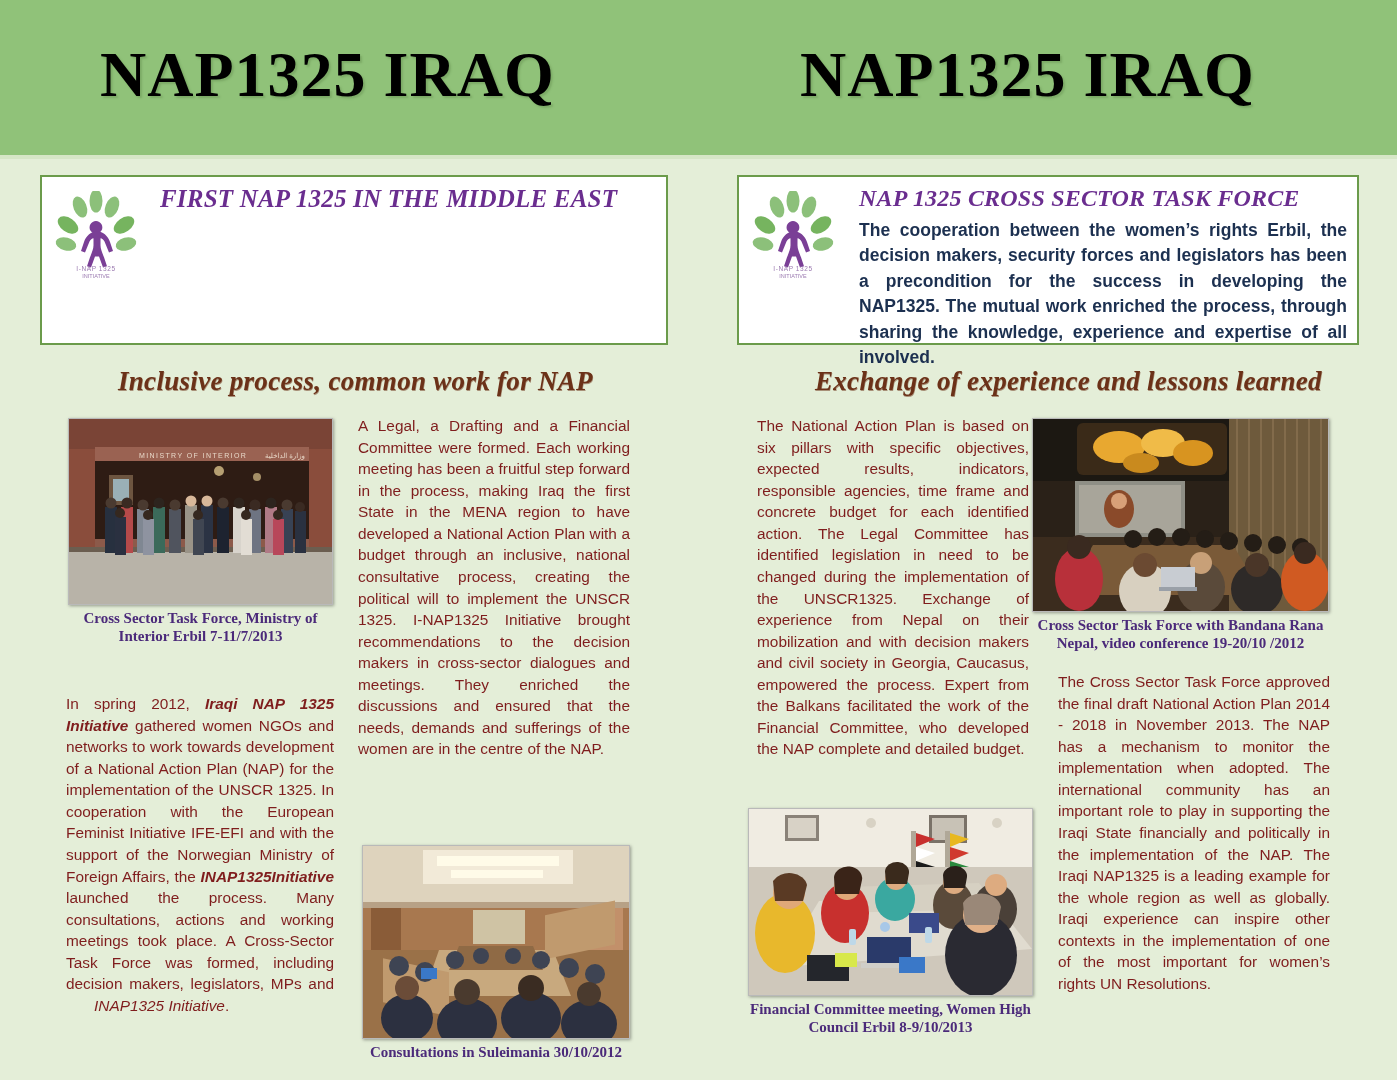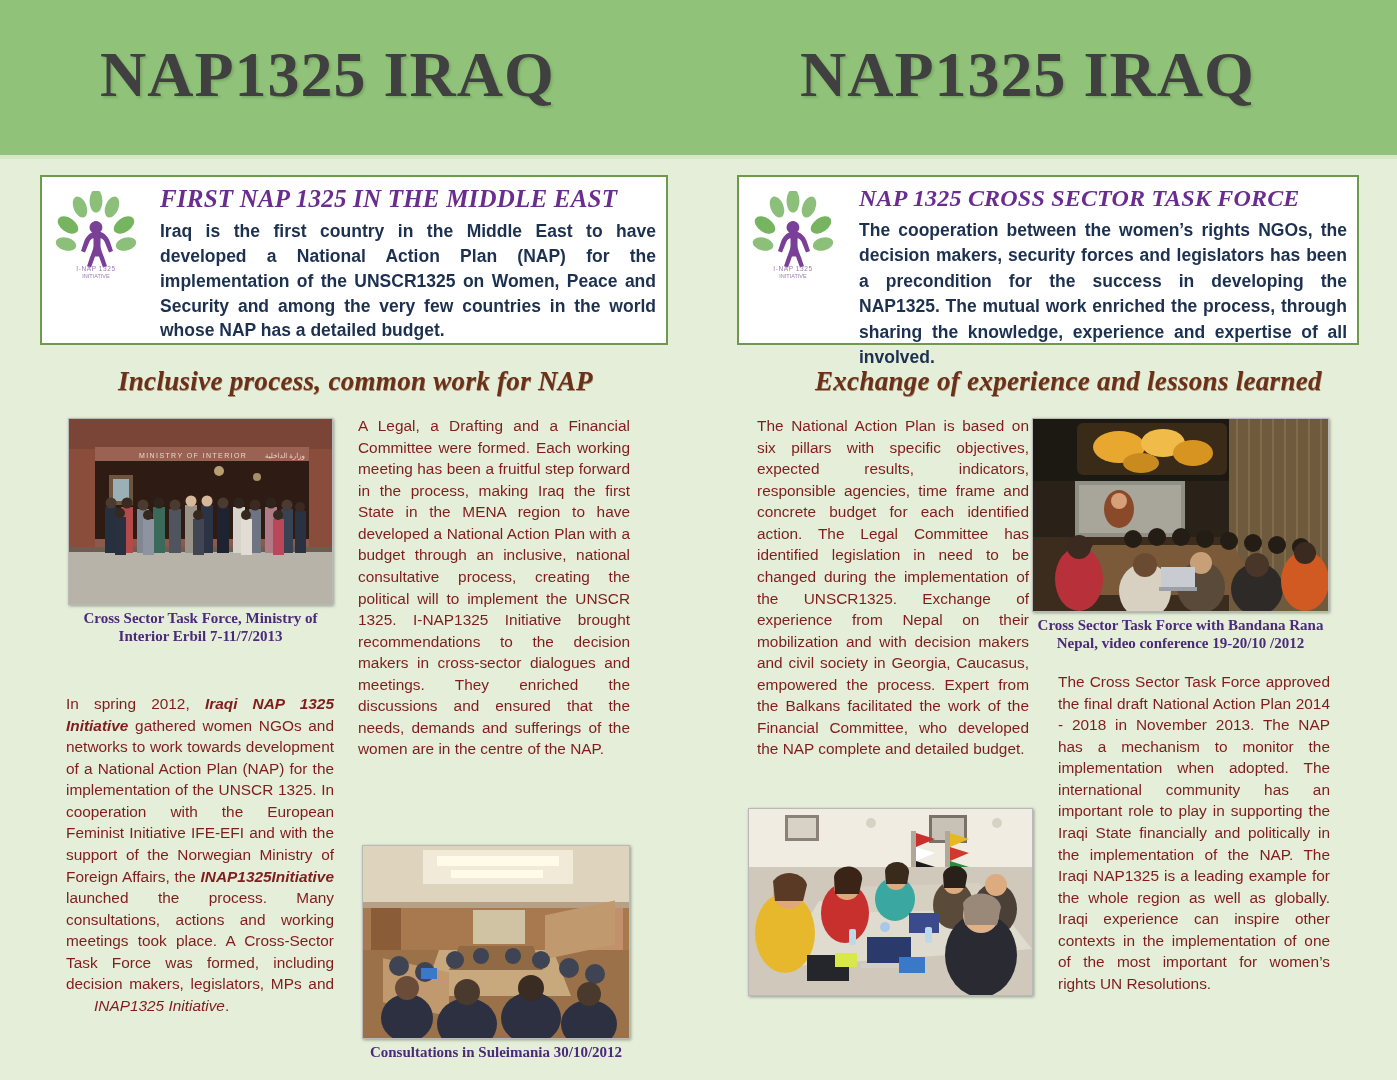--- a/index.html
+++ b/index.html
@@ -20,21 +20,21 @@
     position: absolute;
     left: 0; top: 0;
     width: 1397px;
     height: 155px;
     background: #90c279;
     border-bottom: 4px solid #d6e6c6;
   }
   .header-title {
     position: absolute;
     top: 38px;
-    color: #404040;
+    color: #000000;
     font-family: "Liberation Serif", serif;
     font-weight: bold;
     font-size: 64px;
     letter-spacing: 1px;
     text-shadow: 2px 2px 2px rgba(90,130,70,0.35);
     white-space: nowrap;
   }
   .header-title.left  { left: 100px; }
   .header-title.right { left: 800px; }
 
@@ -184,21 +184,20 @@
       <path d="M42 40 c7 0 12 5 14 11 l3 9 -4 1.5 -4.5 -11 c-1 -2 -2.5 -3 -4 -3.2
                l0 7 c0 4 2 8 3.5 12 l3 9 -4 1.2 -4 -11 -4 0 -4 11 -4 -1.2 3 -9
                c1.5 -4 3.5 -8 3.5 -12 l0 -7 c-1.5 0.2 -3 1.2 -4 3.2 l-4.5 11 -4 -1.5 3 -9
                c2 -6 7 -11 14 -11 z" fill="#7a3f96"></path>
       <text x="42" y="80" font-family="Liberation Sans, sans-serif" font-size="6.5" fill="#9b7ab0" text-anchor="middle" letter-spacing="0.6">I-NAP 1325</text>
       <text x="42" y="87" font-family="Liberation Sans, sans-serif" font-size="5.5" fill="#9b7ab0" text-anchor="middle">INITIATIVE</text>
     </svg>
   </div>
   <div class="infobox-body">
     <div class="infobox-title">FIRST NAP 1325 IN THE MIDDLE EAST</div>
-    <div class="infobox-text">Iraq is the first country in the Middle East to have developed a National Action Plan (NAP) for the implementation of the UNSCR1325 on Women, Peace and Security and among the very few countries in the world whose NAP has a detailed budget.</div>
   </div>
 </div>
 
 <div class="infobox right">
   <div class="logo-wrap">
     <svg class="logo-svg" width="84" height="92" viewBox="0 0 84 92">
       <g fill="#8cc07a">
         <ellipse cx="26" cy="16" rx="6.5" ry="11" transform="rotate(-22 26 16)"></ellipse>
         <ellipse cx="42" cy="10" rx="6.5" ry="11.5"></ellipse>
         <ellipse cx="58" cy="16" rx="6.5" ry="11" transform="rotate(22 58 16)"></ellipse>
@@ -215,21 +214,21 @@
       <path d="M42 40 c7 0 12 5 14 11 l3 9 -4 1.5 -4.5 -11 c-1 -2 -2.5 -3 -4 -3.2
                l0 7 c0 4 2 8 3.5 12 l3 9 -4 1.2 -4 -11 -4 0 -4 11 -4 -1.2 3 -9
                c1.5 -4 3.5 -8 3.5 -12 l0 -7 c-1.5 0.2 -3 1.2 -4 3.2 l-4.5 11 -4 -1.5 3 -9
                c2 -6 7 -11 14 -11 z" fill="#7a3f96"></path>
       <text x="42" y="80" font-family="Liberation Sans, sans-serif" font-size="6.5" fill="#9b7ab0" text-anchor="middle" letter-spacing="0.6">I-NAP 1325</text>
       <text x="42" y="87" font-family="Liberation Sans, sans-serif" font-size="5.5" fill="#9b7ab0" text-anchor="middle">INITIATIVE</text>
     </svg>
   </div>
   <div class="infobox-body">
     <div class="infobox-title">NAP 1325 CROSS SECTOR TASK FORCE</div>
-    <div class="infobox-text">The cooperation between the women’s rights NGOs, the decision makers, security forces and legislators has been a precondition for the success in developing the NAP1325. The mutual work enriched the process, through sharing the knowledge, experience and expertise of all involved.</div>
+    <div class="infobox-text">The cooperation between the women’s rights Erbil, the decision makers, security forces and legislators has been a precondition for the success in developing the NAP1325. The mutual work enriched the process, through sharing the knowledge, experience and expertise of all involved.</div>
   </div>
 </div>
 
 <div class="section-heading left">Inclusive process, common work for NAP</div>
 <div class="section-heading right">Exchange of experience and lessons learned</div>
 
 <div class="figure" id="fig1">
   <div class="photo">
     <svg viewBox="0 0 263 185" preserveAspectRatio="none">
       <rect x="0" y="0" width="263" height="185" fill="#8c5a4a"></rect>
@@ -438,20 +437,21 @@
       <rect x="112" y="154" width="56" height="5" fill="#d0cec8"></rect>
       <rect x="58" y="146" width="42" height="26" fill="#24262c"></rect>
       <rect x="160" y="104" width="30" height="20" fill="#3a4a8a"></rect>
       <rect x="86" y="144" width="22" height="14" fill="#d8e84a"></rect>
       <rect x="150" y="148" width="26" height="16" fill="#3a78c8"></rect>
       <circle cx="136" cy="118" r="5" fill="#a8c8e8"></circle>
       <rect x="100" y="120" width="7" height="16" rx="2" fill="#bdd8e8"></rect>
       <rect x="176" y="118" width="7" height="16" rx="2" fill="#bdd8e8"></rect>
     </svg>
   </div>
+  <div class="caption">Financial Committee meeting, Women High Council Erbil 8-9/10/2013</div>
 </div>
 
 <div class="body-text" id="col1-para"><span>In spring 2012, </span><span class="bi">Iraqi NAP 1325 Initiative</span><span> gathered women NGOs and networks to work towards development of a National Action Plan (NAP) for the implementation of the UNSCR 1325. In cooperation with the European Feminist Initiative IFE-EFI and with the support of the Norwegian Ministry of Foreign Affairs, the </span><span class="bi">INAP1325Initiative</span><span> launched the process. Many consultations, actions and working meetings took place. A Cross-Sector Task Force was formed, including decision makers, legislators, MPs and </span><span class="it">INAP1325 Initiative</span><span>.</span></div>
 
 <div class="body-text" id="col2-para">A Legal, a Drafting and a Financial Committee were formed. Each working meeting has been a fruitful step forward in the process, making Iraq the first State in the MENA region to have developed a National Action Plan with a budget through an inclusive, national consultative process, creating the political will to implement the UNSCR 1325. I-NAP1325 Initiative brought recommendations to the decision makers in cross-sector dialogues and meetings. They enriched the discussions and ensured that the needs, demands and sufferings of the women are in the centre of the NAP.</div>
 
 <div class="body-text" id="col3-para">The National Action Plan is based on six pillars with specific objectives, expected results, indicators, responsible agencies, time frame and concrete budget for each identified action. The Legal Committee has identified legislation in need to be changed during the implementation of the UNSCR1325. Exchange of experience from Nepal on their mobilization and with decision makers and civil society in Georgia, Caucasus, empowered the process. Expert from the Balkans facilitated the work of the Financial Committee, who developed the NAP complete and detailed budget.</div>
 
 <div class="body-text" id="col4-para">The Cross Sector Task Force approved the final draft National Action Plan 2014 - 2018 in November 2013. The NAP has a mechanism to monitor the implementation when adopted. The international community has an important role to play in supporting the Iraqi State financially and politically in the implementation of the NAP. The Iraqi NAP1325 is a leading example for the whole region as well as globally. Iraqi experience can inspire other contexts in the implementation of one of the most important for women’s rights UN Resolutions.</div>
 

